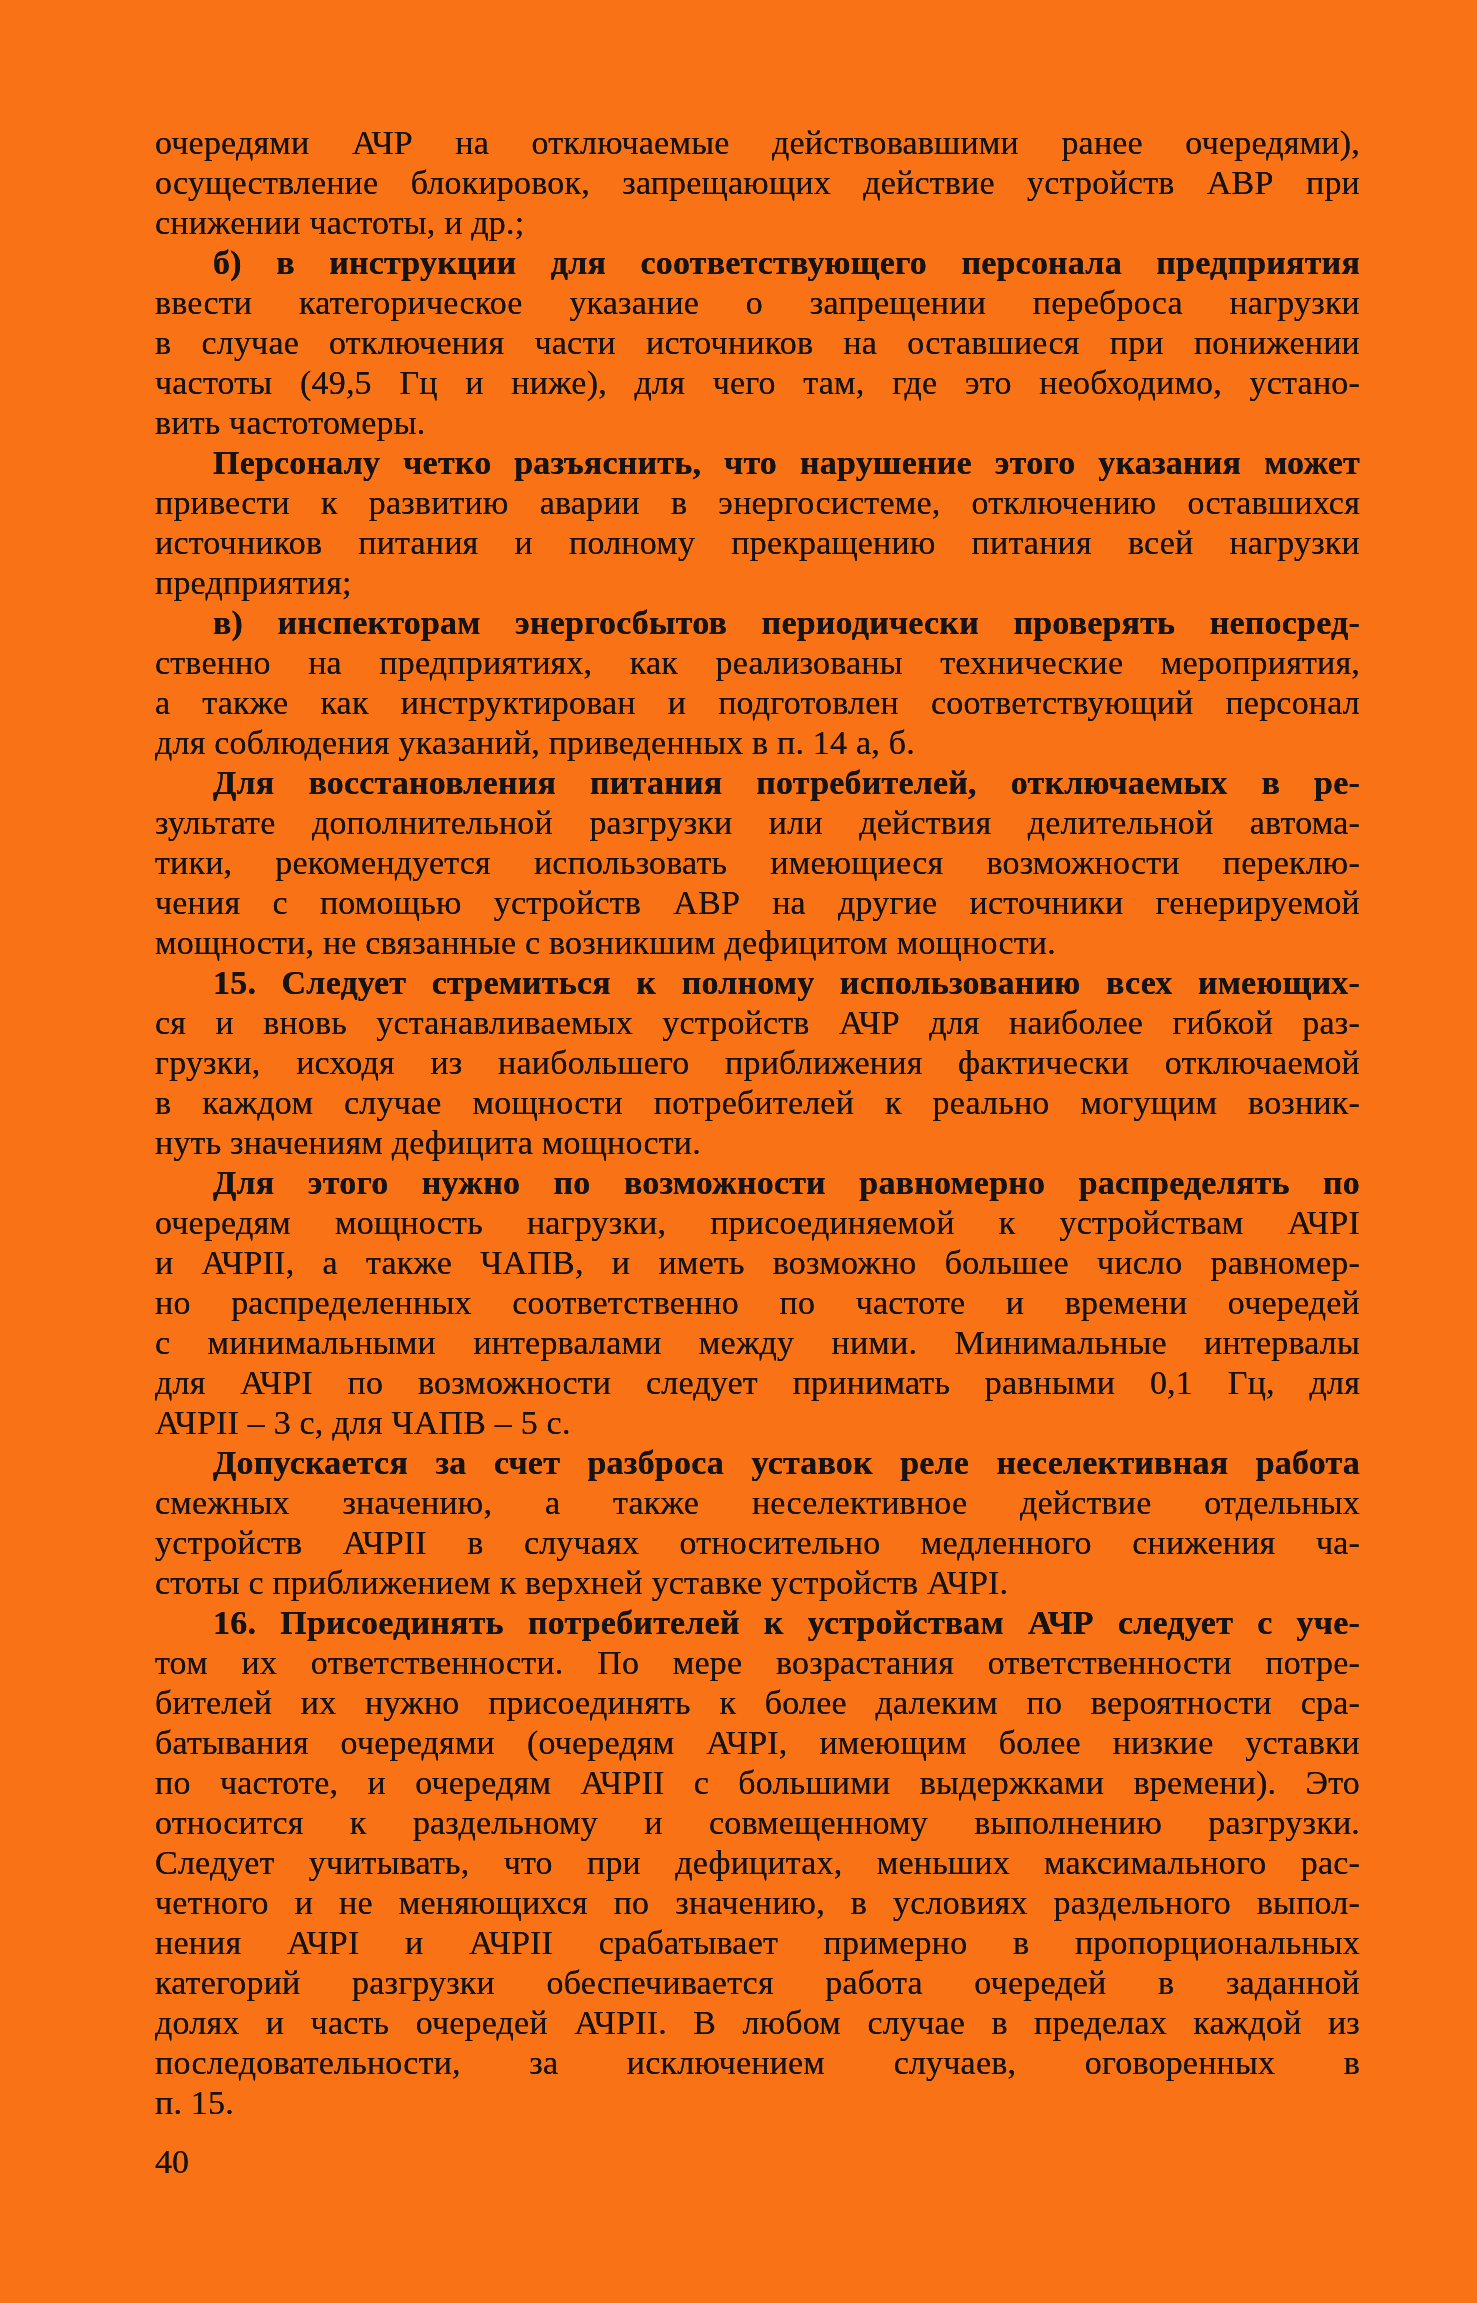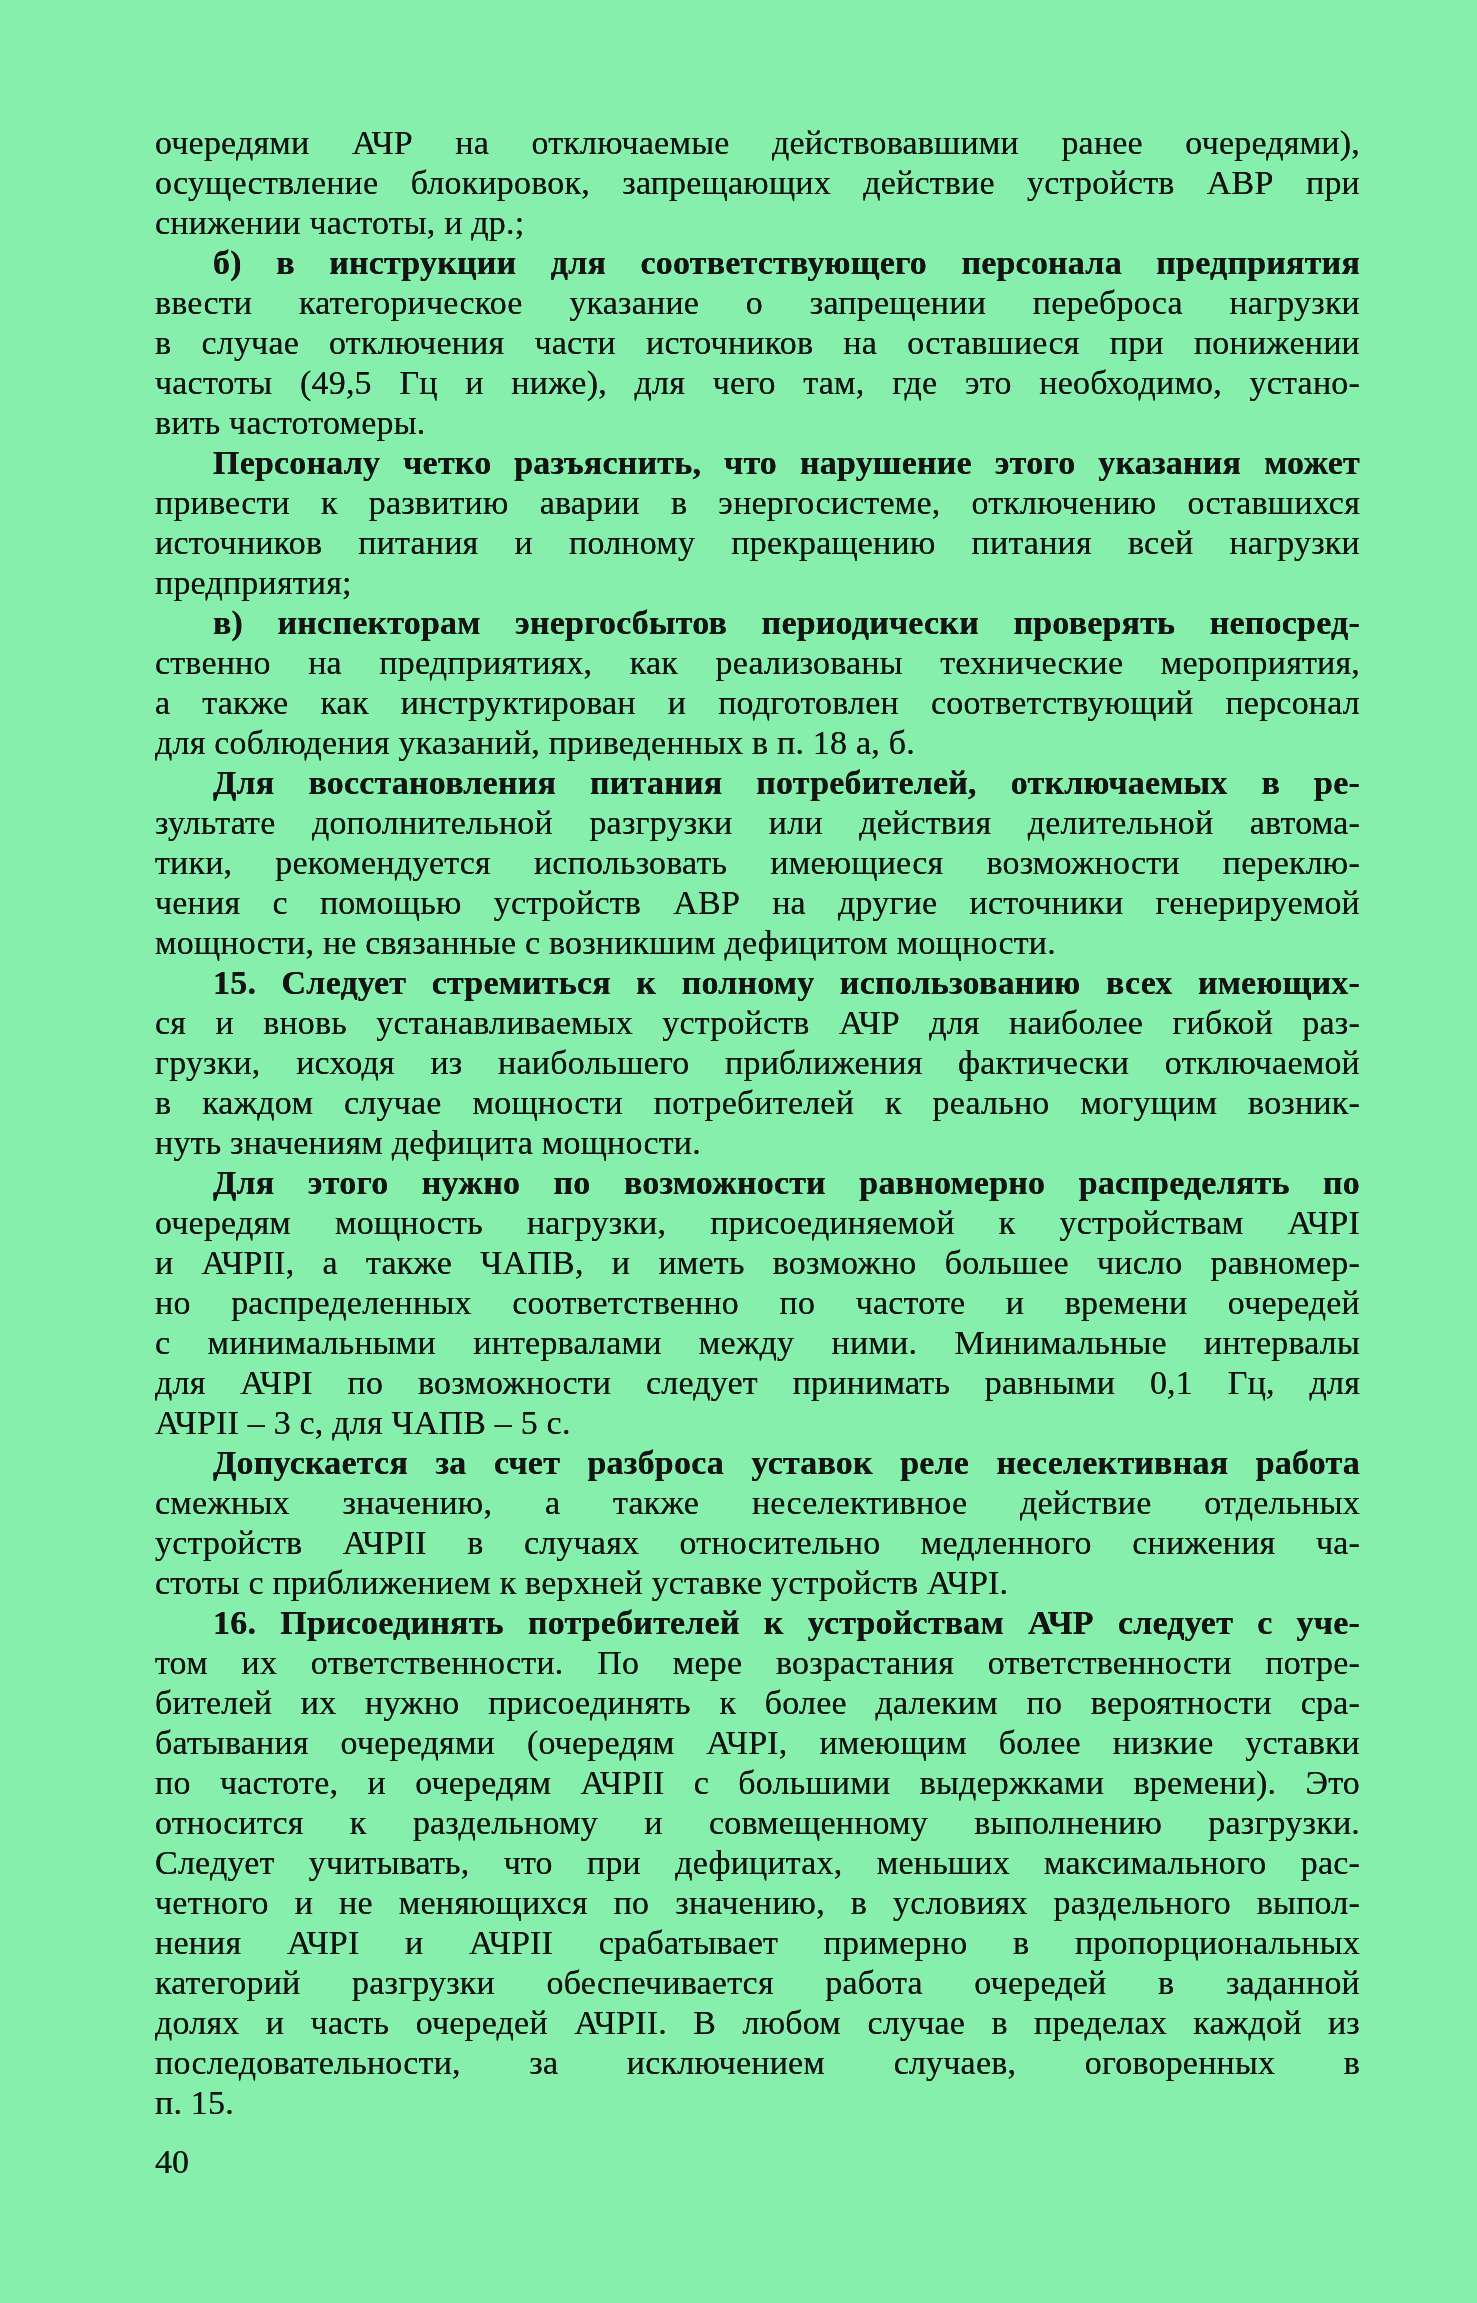--- a/index.html
+++ b/index.html
@@ -52,21 +52,21 @@
     top: 2142px;
     color: #141414;
     font-size: 34px;
     line-height: 40px;
     text-shadow: 0 0 0.6px rgba(10,10,10,0.9);
   }
 </style>
 </head>
 <body>
 
-<div class="page" style="background: #86efac;">
+<div class="page" style="background: #f97316;">
   <div class="text-block" id="text-block" style="color: rgb(20, 20, 20);">
       <div class="paragraph">
         <div class="text-line">очередями АЧР на отключаемые действовавшими ранее очередями),</div>
         <div class="text-line">осуществление блокировок, запрещающих действие устройств АВР при</div>
         <div class="text-line last">снижении частоты, и др.;</div>
       </div>
       <div class="paragraph">
         <div class="text-line indent">б) в инструкции для соответствующего персонала предприятия</div>
         <div class="text-line">ввести категорическое указание о запрещении переброса нагрузки</div>
         <div class="text-line">в случае отключения части источников на оставшиеся при понижении</div>
@@ -76,21 +76,21 @@
       <div class="paragraph">
         <div class="text-line indent">Персоналу четко разъяснить, что нарушение этого указания может</div>
         <div class="text-line">привести к развитию аварии в энергосистеме, отключению оставшихся</div>
         <div class="text-line">источников питания и полному прекращению питания всей нагрузки</div>
         <div class="text-line last">предприятия;</div>
       </div>
       <div class="paragraph">
         <div class="text-line indent">в) инспекторам энергосбытов периодически проверять непосред-</div>
         <div class="text-line">ственно на предприятиях, как реализованы технические мероприятия,</div>
         <div class="text-line">а также как инструктирован и подготовлен соответствующий персонал</div>
-        <div class="text-line last">для соблюдения указаний, приведенных в п. 18 а, б.</div>
+        <div class="text-line last">для соблюдения указаний, приведенных в п. 14 а, б.</div>
       </div>
       <div class="paragraph">
         <div class="text-line indent">Для восстановления питания потребителей, отключаемых в ре-</div>
         <div class="text-line">зультате дополнительной разгрузки или действия делительной автома-</div>
         <div class="text-line">тики, рекомендуется использовать имеющиеся возможности переклю-</div>
         <div class="text-line">чения с помощью устройств АВР на другие источники генерируемой</div>
         <div class="text-line last">мощности, не связанные с возникшим дефицитом мощности.</div>
       </div>
       <div class="paragraph">
         <div class="text-line indent">15. Следует стремиться к полному использованию всех имеющих-</div>

